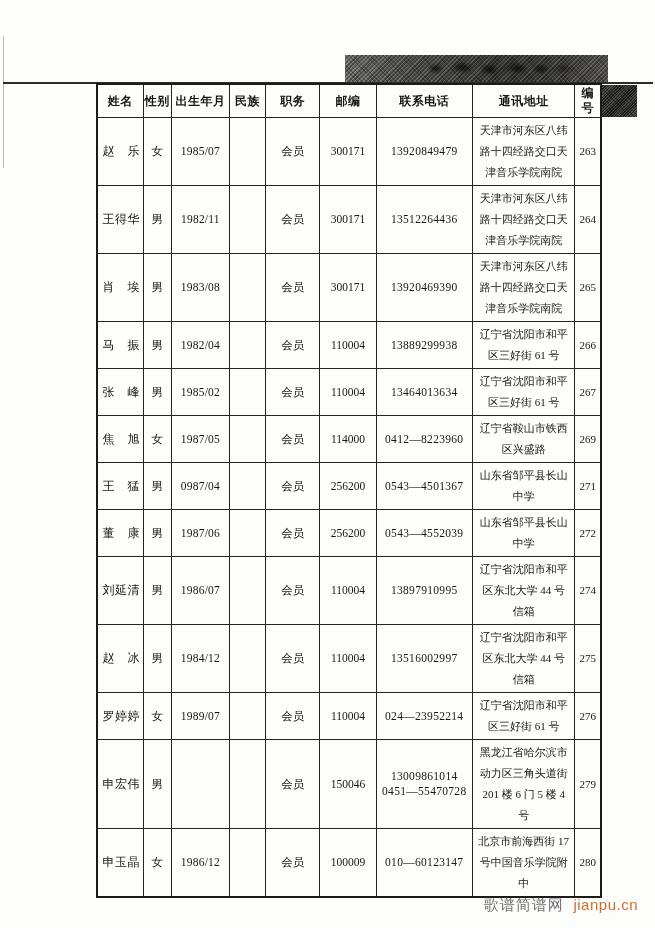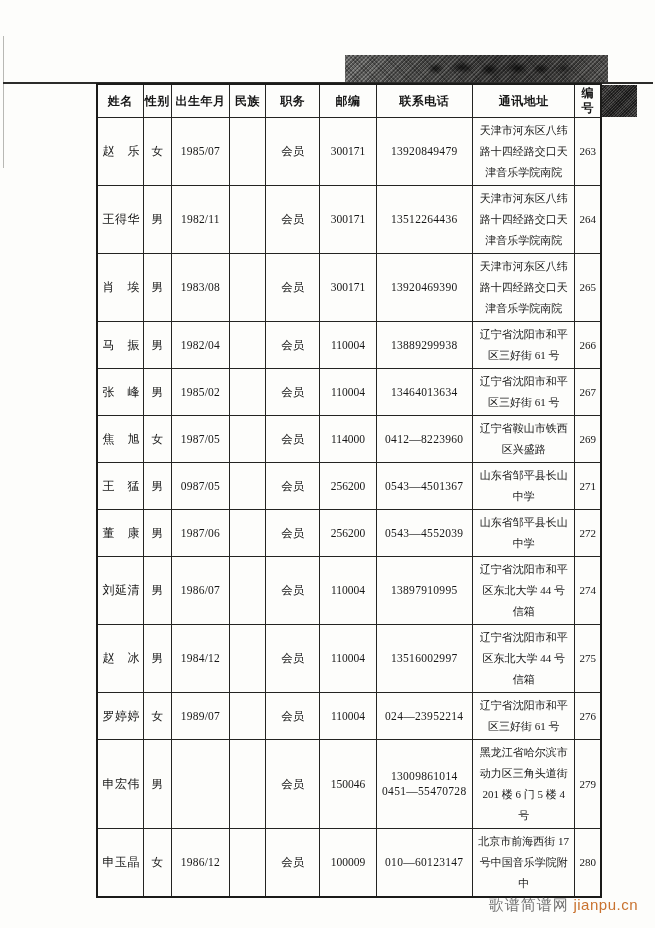--- a/index.html
+++ b/index.html
@@ -53,21 +53,21 @@
   .roster td.col-name{text-align:center;padding-left:4px;font-size:12px;letter-spacing:.5px;}
   .roster td.col-address{text-align:center;padding:2px 4px;font-size:11px;line-height:21px;}
   .roster td.col-phone{white-space:pre-line;letter-spacing:.3px;}
   .roster td.col-no{font-size:11px;padding:1px 0;}
   .roster td.col-birth{letter-spacing:.2px;}
   .watermark{
     position:absolute;right:17px;top:896px;
     font-size:15px;letter-spacing:1px;white-space:nowrap;
   }
   .watermark .wm-name{color:#737373;}
-  .watermark .wm-url{color:#c9722f;font-family:"Liberation Sans","DejaVu Sans",sans-serif;letter-spacing:.5px;}
+  .watermark .wm-url{color:#c9722f;font-family:"Liberation Sans","DejaVu Sans",sans-serif;margin-left:5px;letter-spacing:.5px;}
 </style>
 </head>
 <body>
 
 <div class="scan-edge"></div>
 
 <div class="banner">
   <span class="blotches"></span>
 </div>
 
@@ -162,21 +162,21 @@
         <td class="col-ethnicity"></td>
         <td class="col-position">会员</td>
         <td class="col-postal">114000</td>
         <td class="col-phone">0412—8223960</td>
         <td class="col-address">辽宁省鞍山市铁西区兴盛路</td>
         <td class="col-no">269</td>
       </tr>
       <tr>
         <td class="col-name">王　猛</td>
         <td class="col-gender">男</td>
-        <td class="col-birth">0987/05</td>
+        <td class="col-birth">0987/04</td>
         <td class="col-ethnicity"></td>
         <td class="col-position">会员</td>
         <td class="col-postal">256200</td>
         <td class="col-phone">0543—4501367</td>
         <td class="col-address">山东省邹平县长山中学</td>
         <td class="col-no">271</td>
       </tr>
       <tr>
         <td class="col-name">董　康</td>
         <td class="col-gender">男</td>

